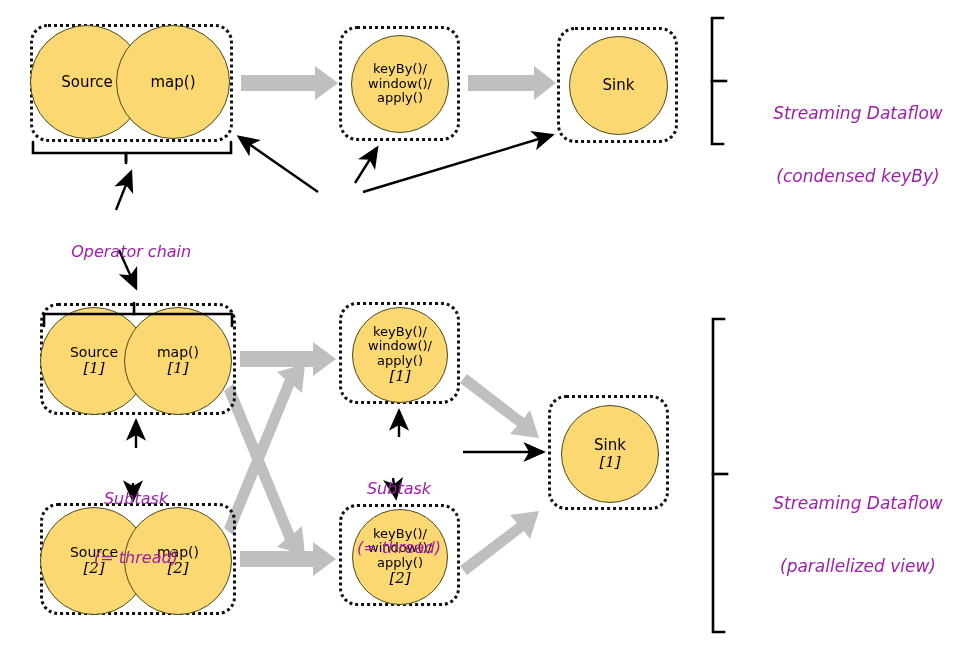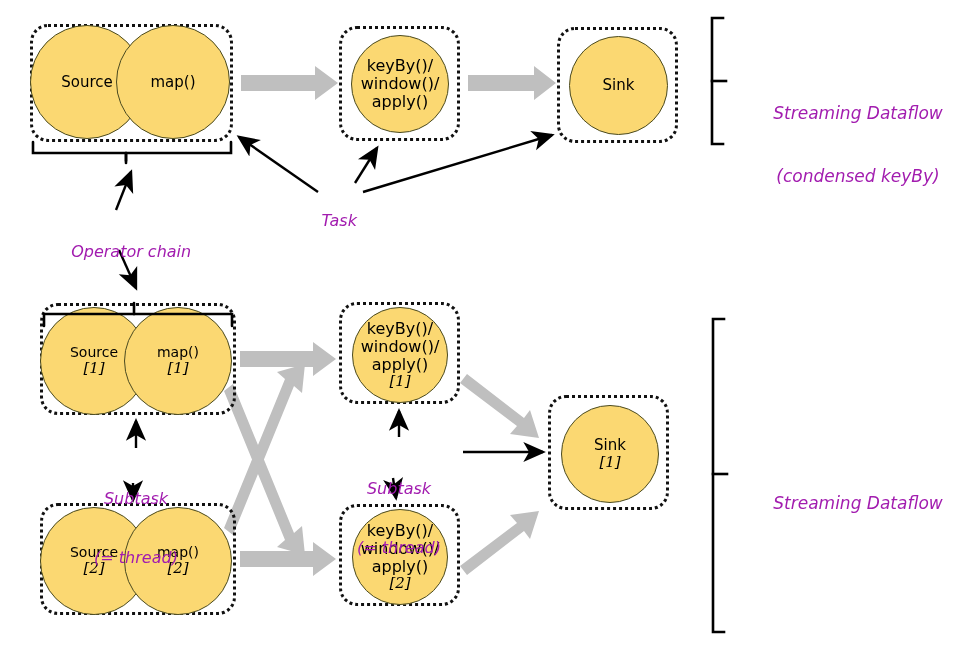--- a/index.html
+++ b/index.html
@@ -49,21 +49,21 @@
     line-height: 1.12;
     color: #000000;
   }
   .circle .lbl { font-size: 15px; }
   .circle .lbl.small { font-size: 14px; }
   .circle .idx {
     font-size: 15px;
     font-style: italic;
     font-family: "DejaVu Serif", serif;
   }
-  .circle.stacked .lbl { font-size: 16px; }
+  .circle.stacked .lbl { font-size: 13px; }
 
   .annot {
     position: absolute;
     z-index: 4;
     font-style: italic;
     font-size: 16px;
     color: #a21caf;
     white-space: pre;
     text-align: center;
     line-height: 1.22;
@@ -247,36 +247,34 @@
     <g fill="none" stroke="#000000" stroke-width="2.6" stroke-linecap="square">
       <path d="M724,319 L713,319 L713,632 L724,632"></path>
       <path d="M713,474 L727,474"></path>
     </g>
   </svg>
 
   <div class="annot" style="left:46px; top:222px; width:150px;">
     <span>Operator chain</span>
   </div>
 
-  <div class="annot" style="left:294px; top:191px; width:70px;">
-    <span>Task</span>
-  </div>
 
   <div class="annot" style="left:72px; top:450px; width:128px;">
     <div>Subtask</div>
     <div>(= thread)</div>
   </div>
 
   <div class="annot" style="left:335px; top:440px; width:128px;">
     <div>Subtask</div>
     <div>(= thread)</div>
   </div>
 
   <div class="annot big" style="left:758px; top:62px; width:200px;">
     <div>Streaming Dataflow</div>
     <div>(condensed keyBy)</div>
   </div>
 
   <div class="annot big" style="left:758px; top:452px; width:200px;">
     <div>Streaming Dataflow</div>
+    <div>(parallelized view)</div>
   </div>
 
 </div>
 
 </body></html>

